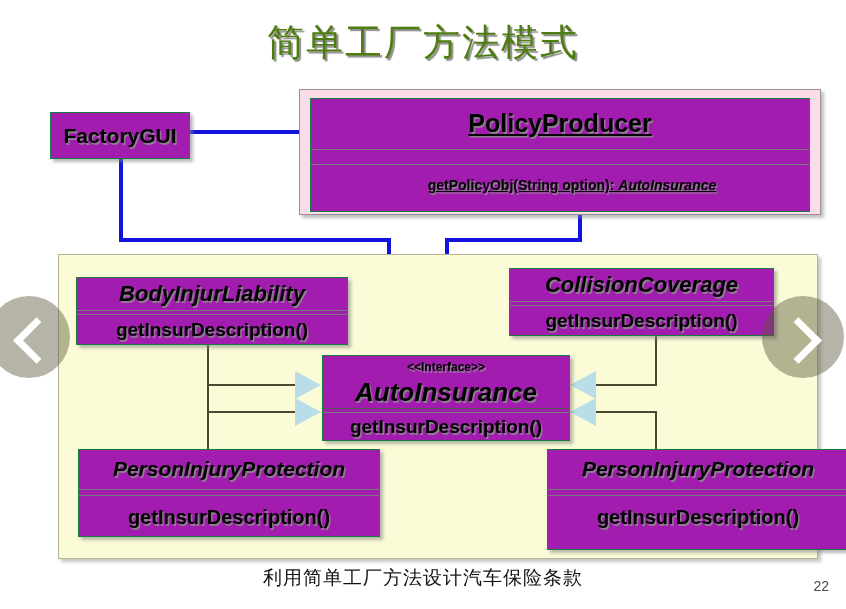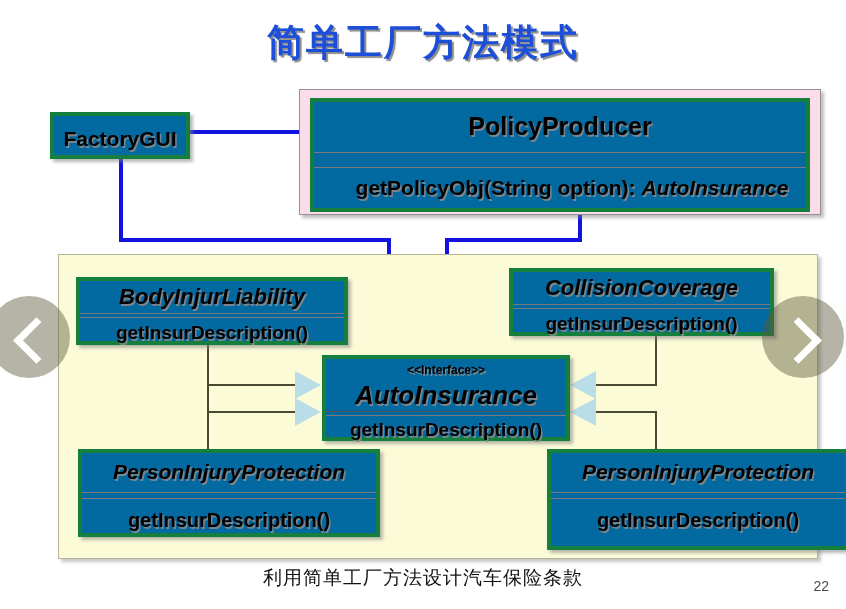--- a/index.html
+++ b/index.html
@@ -20,32 +20,32 @@
 
   
   .slide-title {
     position: absolute;
     left: 0;
     top: 18px;
     width: 846px;
     text-align: center;
     font-family: "DejaVu Serif", "Liberation Serif", serif;
     font-size: 37px;
-    font-weight: 700;
-    color: #1d4ed8;
+    font-weight: 400;
+    color: #4d7c0f;
     letter-spacing: 2px;
     text-shadow: 2px 2px 1px rgba(120,120,120,0.85);
     white-space: nowrap;
   }
 
   
   .umlbox {
     position: absolute;
-    background: #0369a1;
-    border: 4px solid #15803d;
+    background: #a21caf;
+    border: 1px solid #15803d;
     box-sizing: border-box;
     box-shadow: 3px 3px 3px rgba(130,130,130,0.55);
   }
   .uml-name,
   .uml-ops,
   .uml-empty {
     box-sizing: border-box;
     text-align: center;
     color: #000000;
     font-weight: 700;
@@ -85,33 +85,34 @@
     box-sizing: border-box;
     box-shadow: 3px 3px 3px rgba(130,130,130,0.5);
   }
   #policy-producer {
     left: 10px;
     top: 8px;
     width: 500px;
     height: 114px;
     box-shadow: none;
     position: absolute;
+    text-decoration: underline;
   }
   #policy-producer .uml-name {
     height: 51px;
     line-height: 49px;
     font-size: 25px;
   }
   #policy-producer .uml-empty {
     height: 15px;
   }
   #policy-producer .uml-ops {
     height: 40px;
     line-height: 40px;
-    font-size: 21px;
+    font-size: 14px;
     padding-left: 24px;
   }
   #policy-producer .uml-ops .ital {
     font-style: italic;
   }
 
   
   #yellow-panel {
     position: absolute;
     left: 58px;

